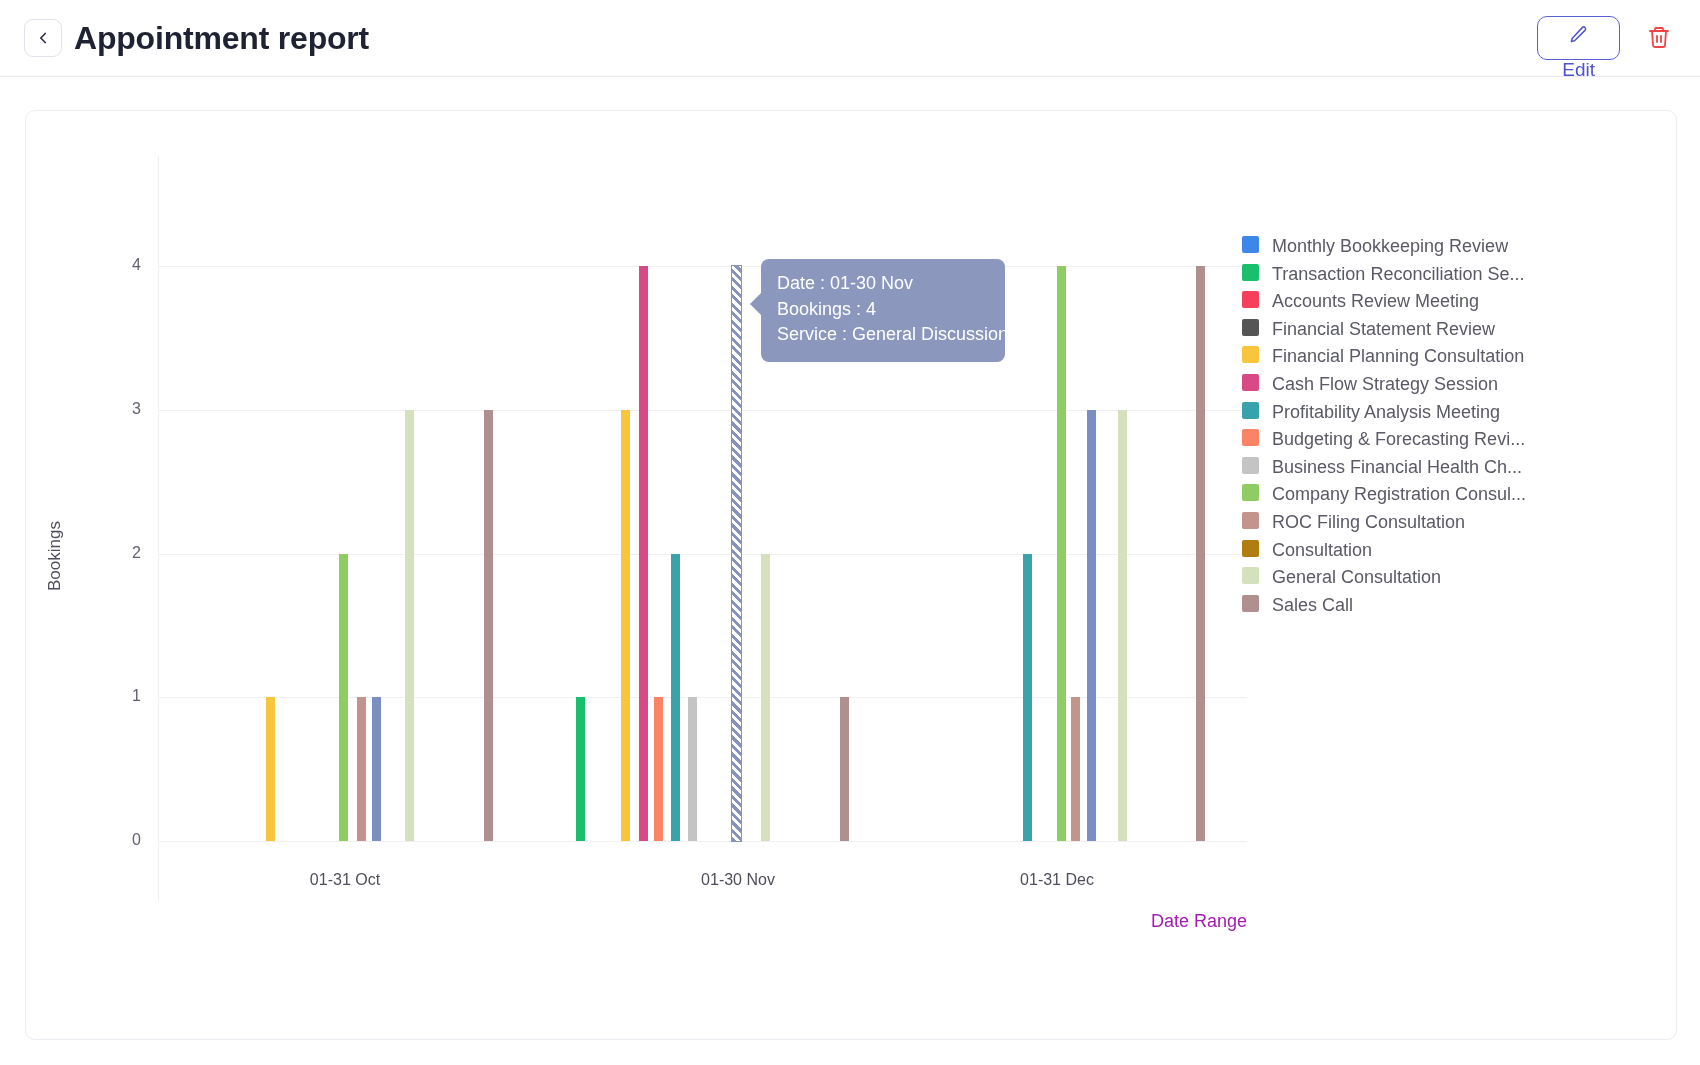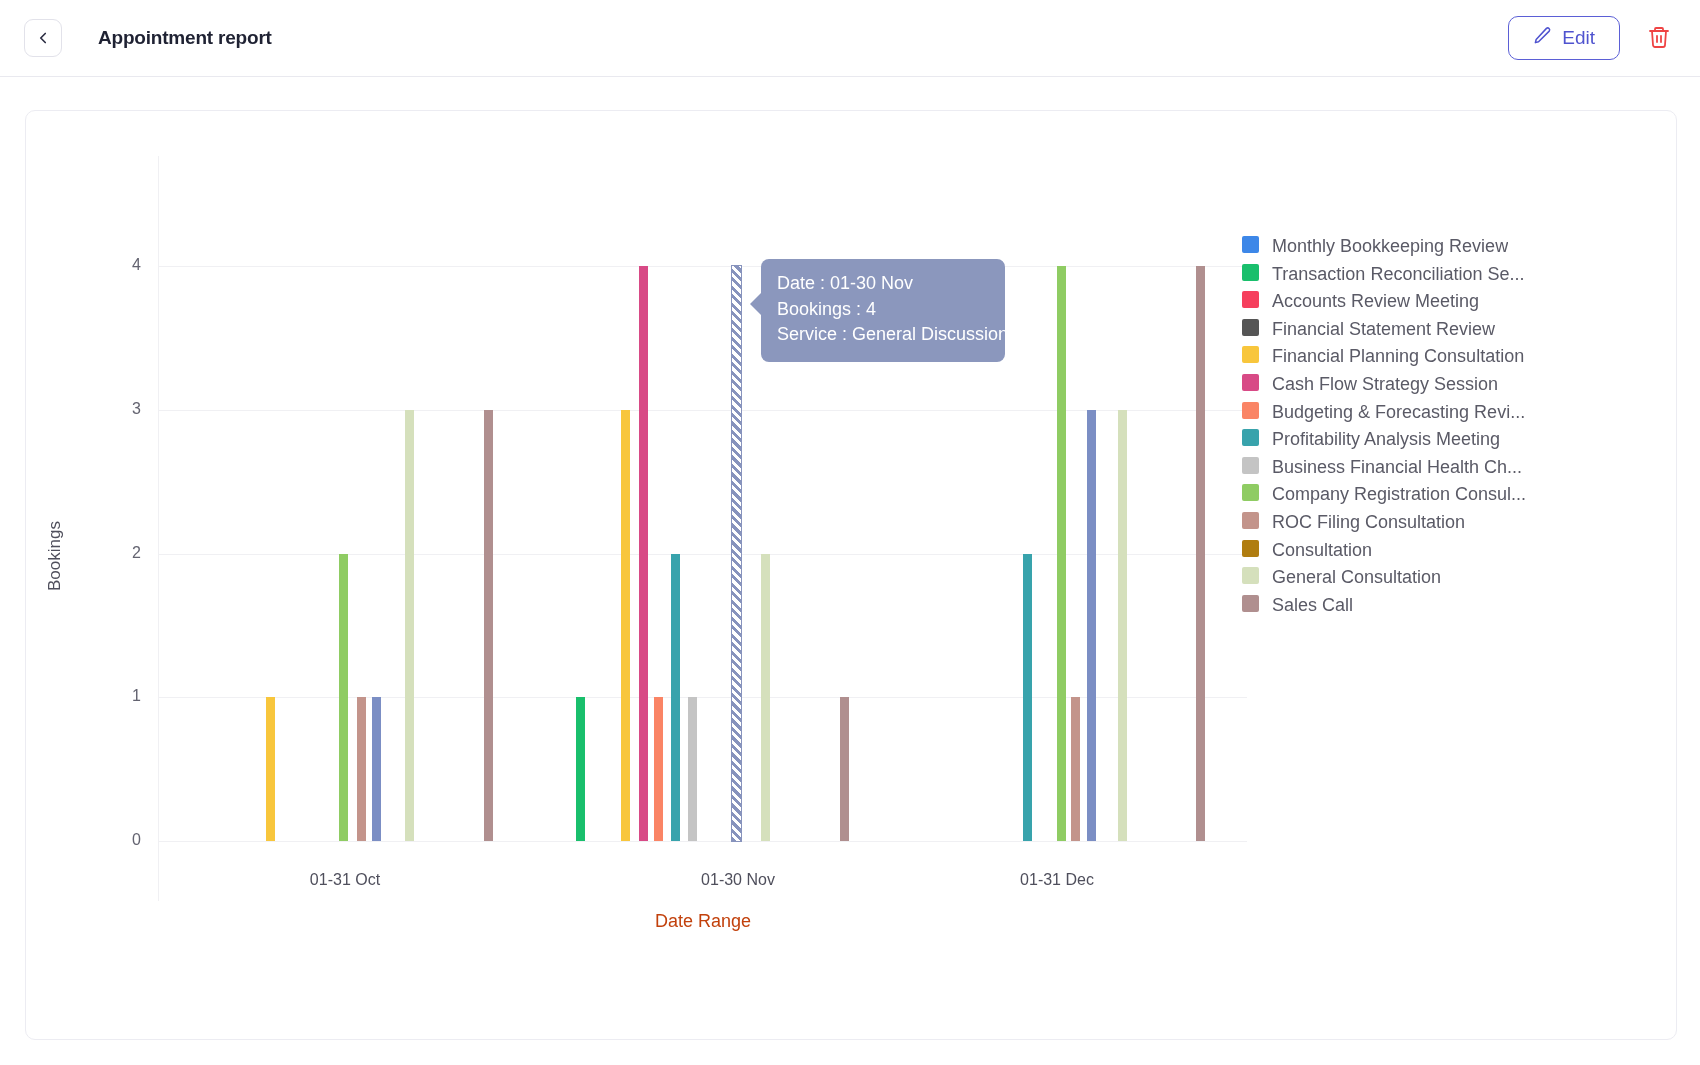--- a/index.html
+++ b/index.html
@@ -22,35 +22,36 @@
   #back-button {
     margin-left: 24px;
     width: 38px; height: 38px;
     border: 1px solid #e2e2ea; border-radius: 9px;
     background: #fff;
     display: flex; align-items: center; justify-content: center;
     cursor: pointer;
   }
   #back-button svg { display: block; }
   #page-title {
-    margin-left: 36px;
-    font-size: 19px; font-weight: 700; color: #1f2233;
+    margin-left: 12px;
+    font-size: 32px; font-weight: 700; color: #1f2233;
     letter-spacing: -0.2px;
   }
   #topbar-right {
     margin-left: auto; margin-right: 24px;
     display: flex; align-items: center; gap: 22px;
   }
   #edit-button {
     height: 44px; padding: 8px 24px;
     border: 1.5px solid #5b5fd6; border-radius: 10px;
     background: #fff; color: #4f53cf;
     font-size: 19px; font-family: "Liberation Sans", sans-serif;
     display: flex; align-items: center; gap: 10px;
     cursor: pointer;
+    flex-direction: column;
   }
   #delete-button {
     width: 34px; height: 34px;
     display: flex; align-items: center; justify-content: center;
     cursor: pointer; background: none; border: none;
   }
 
   
   #chart-card {
     position: absolute; left: 25px; top: 110px;
@@ -87,21 +88,21 @@
     width: 1088px; height: 1px; background: #eeeef1;
   }
   .xtick {
     position: absolute; top: 760px;
     font-size: 16px; color: #4f4f5c;
     text-align: center; transform: translateX(-50%);
     white-space: nowrap;
   }
   #xaxis-title {
     position: absolute; top: 800px; left: 133px; width: 1088px;
-    text-align: center; font-size: 18px; color: #c2410c;
+    text-align: right; font-size: 18px; color: #a21caf;
   }
 
   .bar { position: absolute; bottom: 0; }
 
   
   .bar.hatched {
     background-image: repeating-linear-gradient(
       45deg,
       #8793bd 0px, #8793bd 3px,
       #ffffff 3px, #ffffff 6px);
@@ -259,28 +260,28 @@
       </div>
       <div class="legend-item">
         <span class="legend-swatch" style="background: rgb(248, 198, 60);"></span>
         <span class="legend-label">Financial Planning Consultation</span>
       </div>
       <div class="legend-item">
         <span class="legend-swatch" style="background: rgb(216, 74, 134);"></span>
         <span class="legend-label">Cash Flow Strategy Session</span>
       </div>
       <div class="legend-item">
+        <span class="legend-swatch" style="background: rgb(56, 163, 172);"></span>
+        <span class="legend-label">Profitability Analysis Meeting</span>
+      </div>
+      <div class="legend-item">
         <span class="legend-swatch" style="background: rgb(250, 132, 101);"></span>
         <span class="legend-label">Budgeting &amp; Forecasting Revi...</span>
       </div>
       <div class="legend-item">
-        <span class="legend-swatch" style="background: rgb(56, 163, 172);"></span>
-        <span class="legend-label">Profitability Analysis Meeting</span>
-      </div>
-      <div class="legend-item">
         <span class="legend-swatch" style="background: rgb(196, 196, 196);"></span>
         <span class="legend-label">Business Financial Health Ch...</span>
       </div>
       <div class="legend-item">
         <span class="legend-swatch" style="background: rgb(143, 204, 99);"></span>
         <span class="legend-label">Company Registration Consul...</span>
       </div>
       <div class="legend-item">
         <span class="legend-swatch" style="background: rgb(195, 148, 139);"></span>
         <span class="legend-label">ROC Filing Consultation</span>

